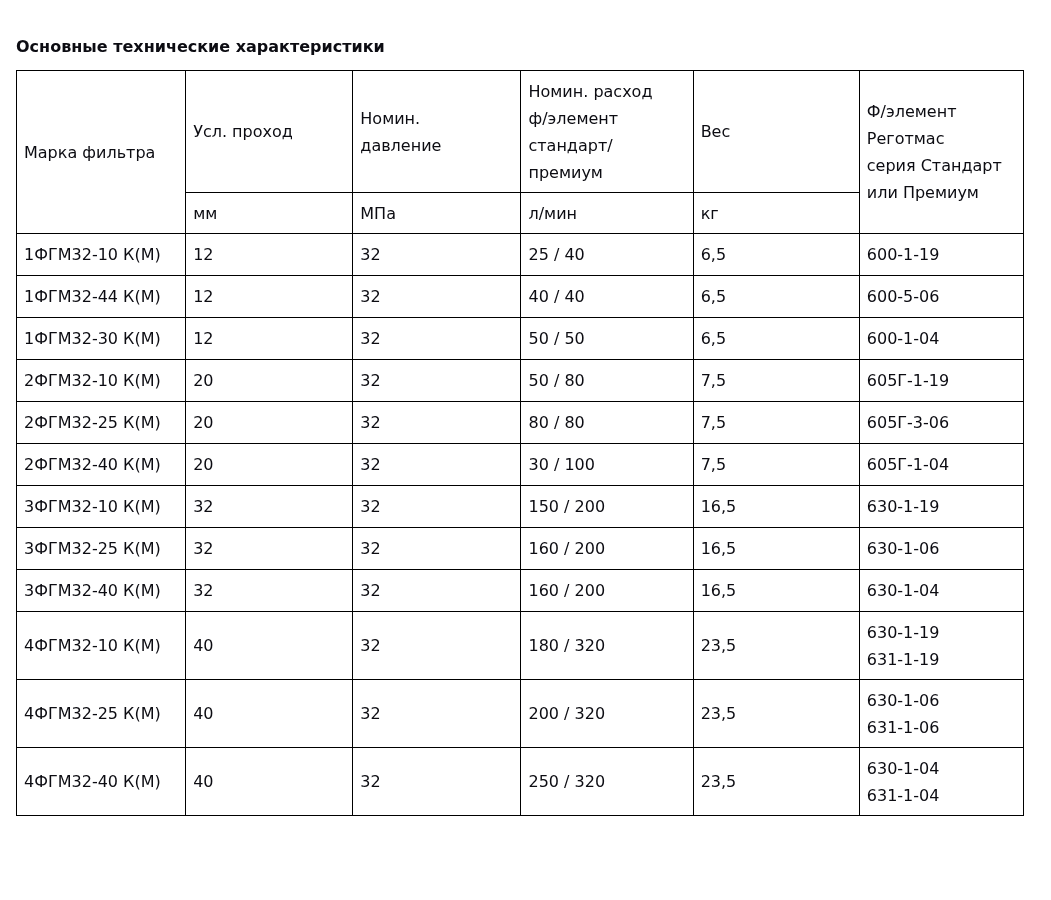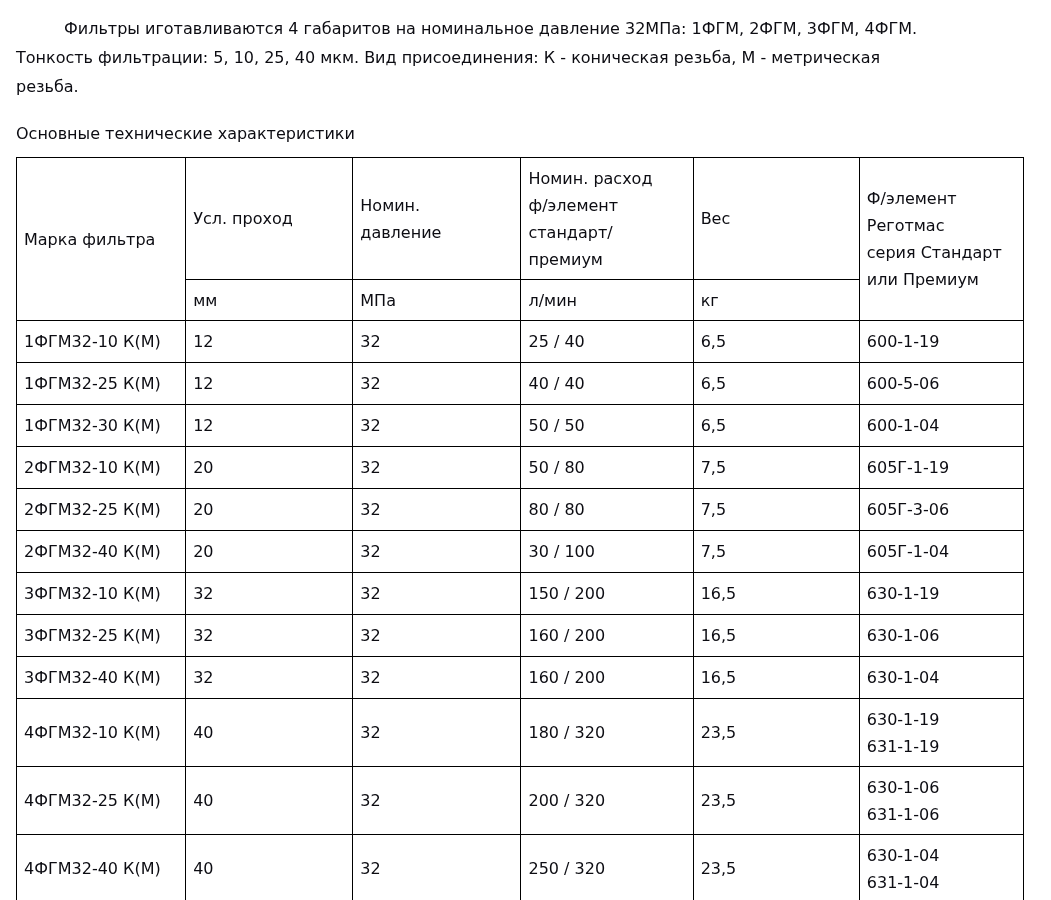--- a/index.html
+++ b/index.html
@@ -23,21 +23,21 @@
   .intro .line {
     line-height: 29px;
     white-space: nowrap;
   }
   .intro .line.indent {
     padding-left: 48px;
   }
   .section-title {
     margin: 22px 0 0 0;
     font-size: 16px;
-    font-weight: normal;
+    font-weight: bold;
     line-height: 21px;
   }
   table.spec {
     border-collapse: collapse;
     table-layout: fixed;
     margin-top: 13px;
     width: 1008px;
   }
   table.spec th,
   table.spec td {
@@ -56,25 +56,20 @@
   tr.head-main   { height: 122px; }
   tr.head-units  { height: 41px; margin-left: 7px;  }
   tr.data-row    { height: 42px;  }
   tr.data-row.tall { height: 68px; }
 </style>
 </head>
 <body>
 
 <div class="page">
 
-  <div class="intro">
-    <div class="line indent">Фильтры иготавливаются 4 габаритов на номинальное давление 32МПа: 1ФГМ, 2ФГМ, 3ФГМ, 4ФГМ.</div>
-    <div class="line">Тонкость фильтрации: 5, 10, 25, 40 мкм. Вид присоединения: К - коническая резьба, М - метрическая</div>
-    <div class="line">резьба.</div>
-  </div>
 
   <p class="section-title">Основные технические характеристики</p>
 
   <table class="spec">
     <colgroup>
       <col style="width:169px">
       <col style="width:167px">
       <col style="width:168px">
       <col style="width:172px">
       <col style="width:166px">
@@ -106,21 +101,21 @@
     <tbody>
       <tr class="data-row">
         <td>1ФГМ32-10 К(М)</td>
         <td>12</td>
         <td>32</td>
         <td>25 / 40</td>
         <td>6,5</td>
         <td>600-1-19</td>
       </tr>
       <tr class="data-row">
-        <td>1ФГМ32-25 К(М)</td>
+        <td>1ФГМ32-44 К(М)</td>
         <td>12</td>
         <td>32</td>
         <td>40 / 40</td>
         <td>6,5</td>
         <td>600-5-06</td>
       </tr>
       <tr class="data-row">
         <td>1ФГМ32-30 К(М)</td>
         <td>12</td>
         <td>32</td>

